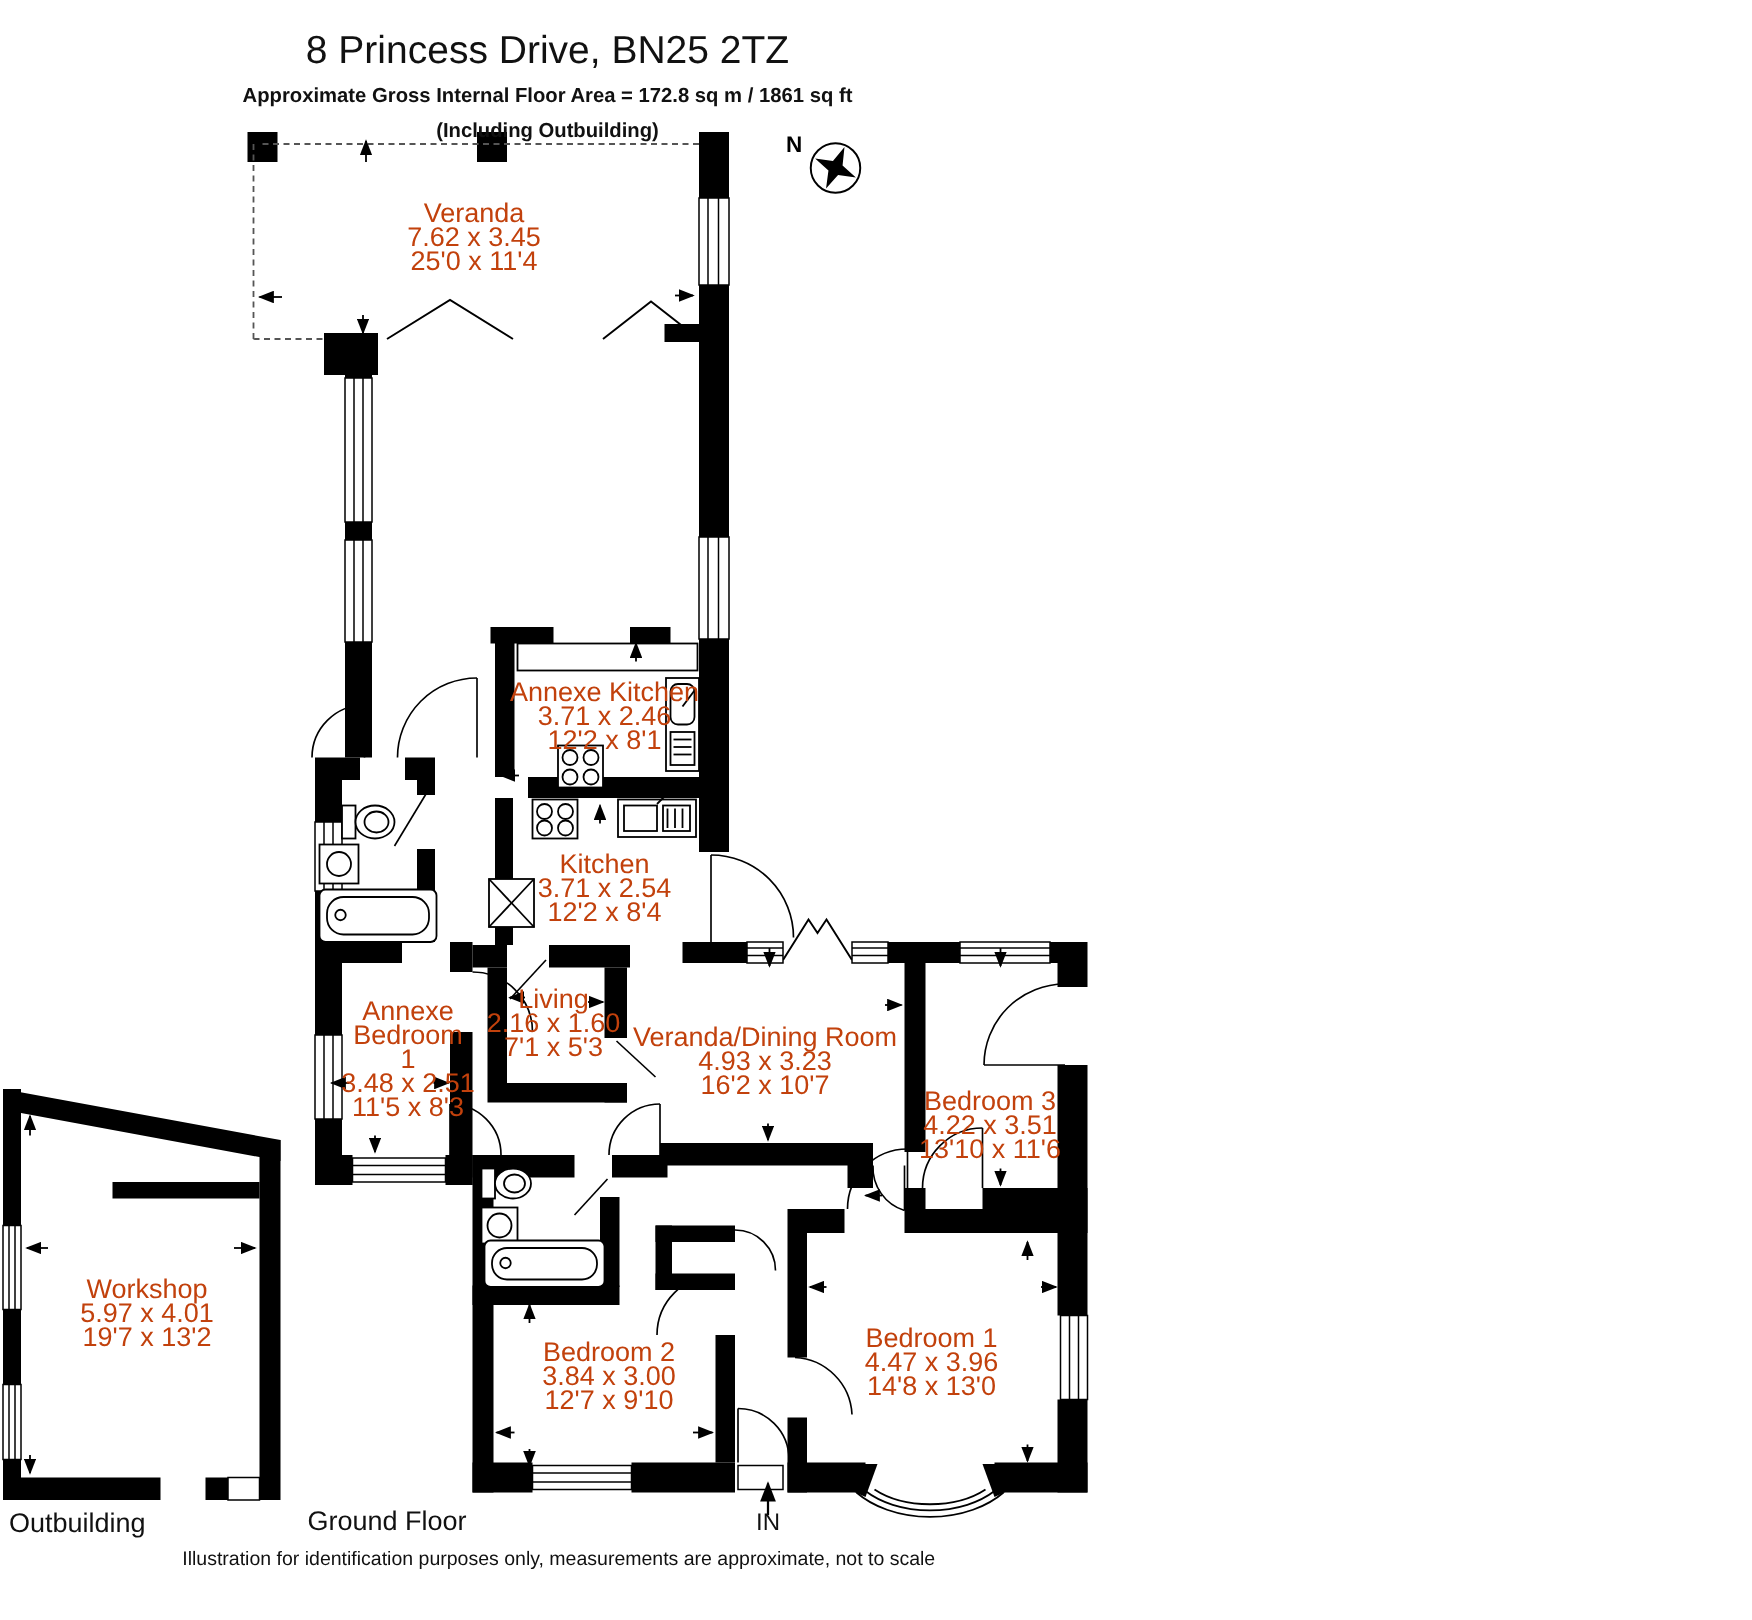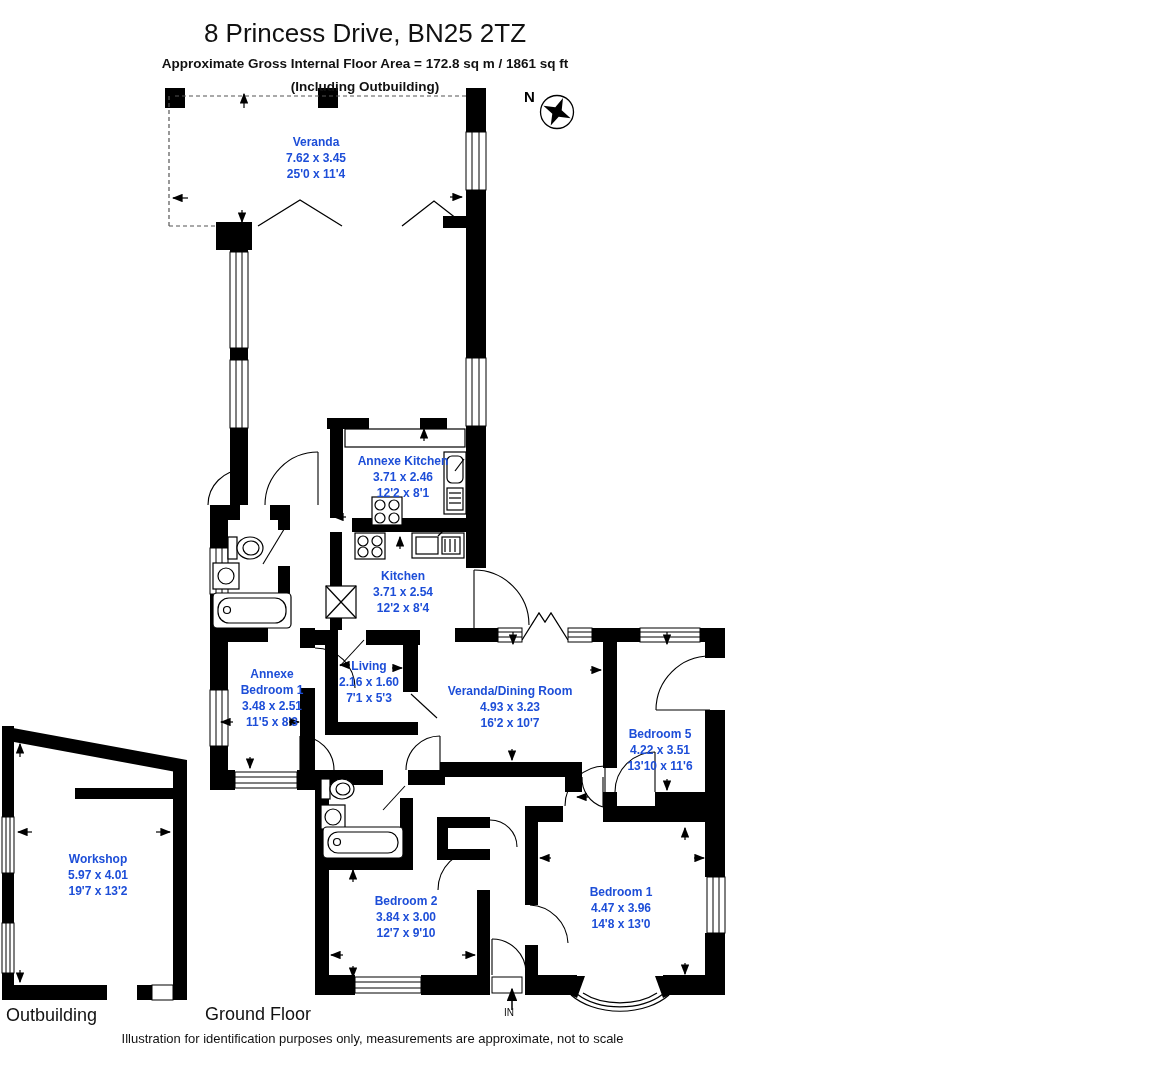--- a/index.html
+++ b/index.html
@@ -4,27 +4,27 @@
 <style>
   html,body{margin:0;padding:0;background:#fff;}
   .stage{position:relative;width:1168px;height:1080px;background:#fff;
          font-family:"Liberation Sans",sans-serif;overflow:hidden;}
   .plan-svg{position:absolute;left:0;top:0;}
   .hdr{position:absolute;left:0;top:18px;width:730px;text-align:center;color:#111;}
   .hdr .t{font-size:26px;}
   .hdr .s{font-size:13.5px;font-weight:bold;margin-top:7px;}
   .hdr .s2{font-size:13.5px;font-weight:bold;margin-top:8px;}
   .rl{position:absolute;transform:translateX(-50%);text-align:center;
-      font-size:12px;line-height:16px;color:#1d4ed8;white-space:nowrap;font-weight:bold;}
+      font-size:18px;line-height:16px;color:#c2410c;white-space:nowrap;}
   .rl .nm2{white-space:normal;width:88px;margin:0 auto;}
   .big{position:absolute;font-size:18px;color:#111;}
   .foot{position:absolute;left:0;top:1031px;width:745px;text-align:center;
         font-size:13px;color:#111;}
   .nlbl{position:absolute;left:524px;top:88px;font-size:15px;font-weight:bold;color:#000;}
-  .inlbl{position:absolute;left:504px;top:1007px;font-size:10px;color:#111;}
+  .inlbl{position:absolute;left:504px;top:1007px;font-size:16px;color:#111;}
 </style>
 </head>
 <body>
 
 <div class="stage">
 
 <svg class="plan-svg" width="1168" height="1080" viewBox="0 0 1168 1080">
   <defs>
     <marker id="ah" markerWidth="9" markerHeight="7" refX="8" refY="3.5" orient="auto">
       <path d="M0,0 L9,3.5 L0,7 Z" fill="#000"></path>
@@ -426,21 +426,21 @@
   <div>7'1 x 5'3</div>
 </div>
 
 <div class="rl" style="left: 510px; top: 683px;">
   <div>Veranda/Dining Room</div>
   <div>4.93 x 3.23</div>
   <div>16'2 x 10'7</div>
 </div>
 
 <div class="rl" style="left: 660px; top: 726px;">
-  <div>Bedroom 5</div>
+  <div>Bedroom 3</div>
   <div>4.22 x 3.51</div>
   <div>13'10 x 11'6</div>
 </div>
 
 <div class="rl" style="left: 272px; top: 666px;">
   <div class="nm2">Annexe Bedroom 1</div>
   <div>3.48 x 2.51</div>
   <div>11'5 x 8'3</div>
 </div>
 

